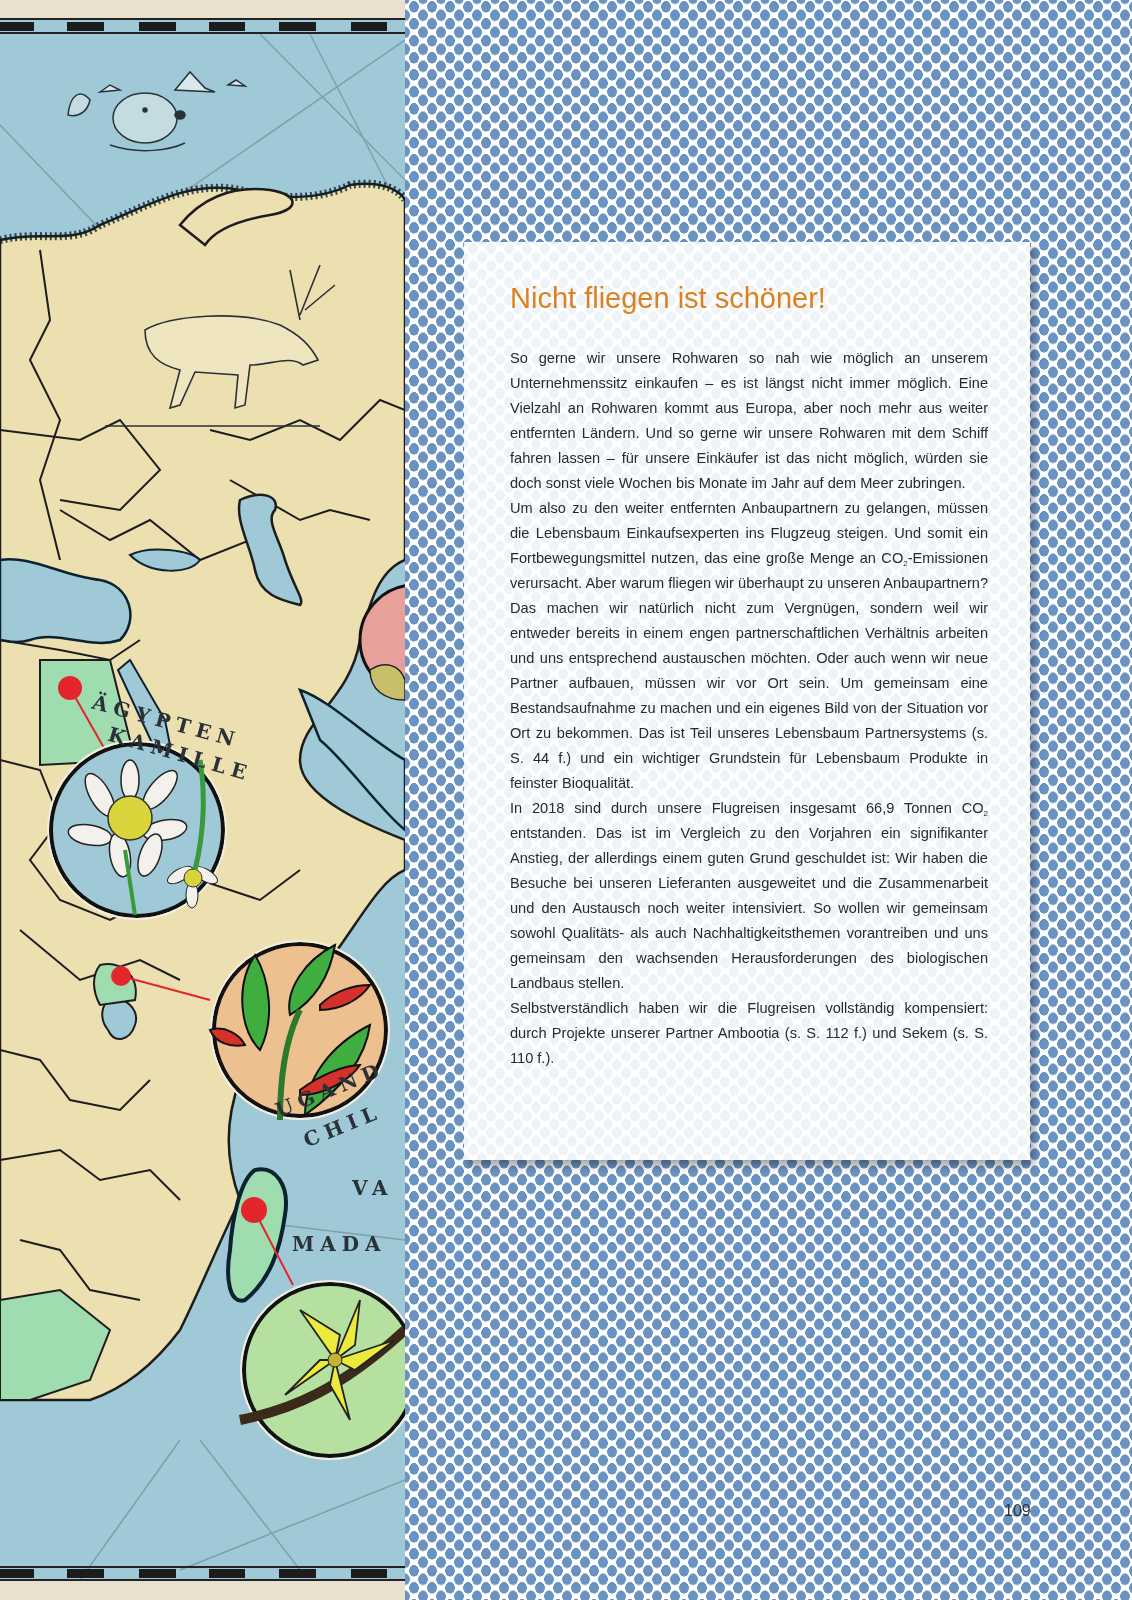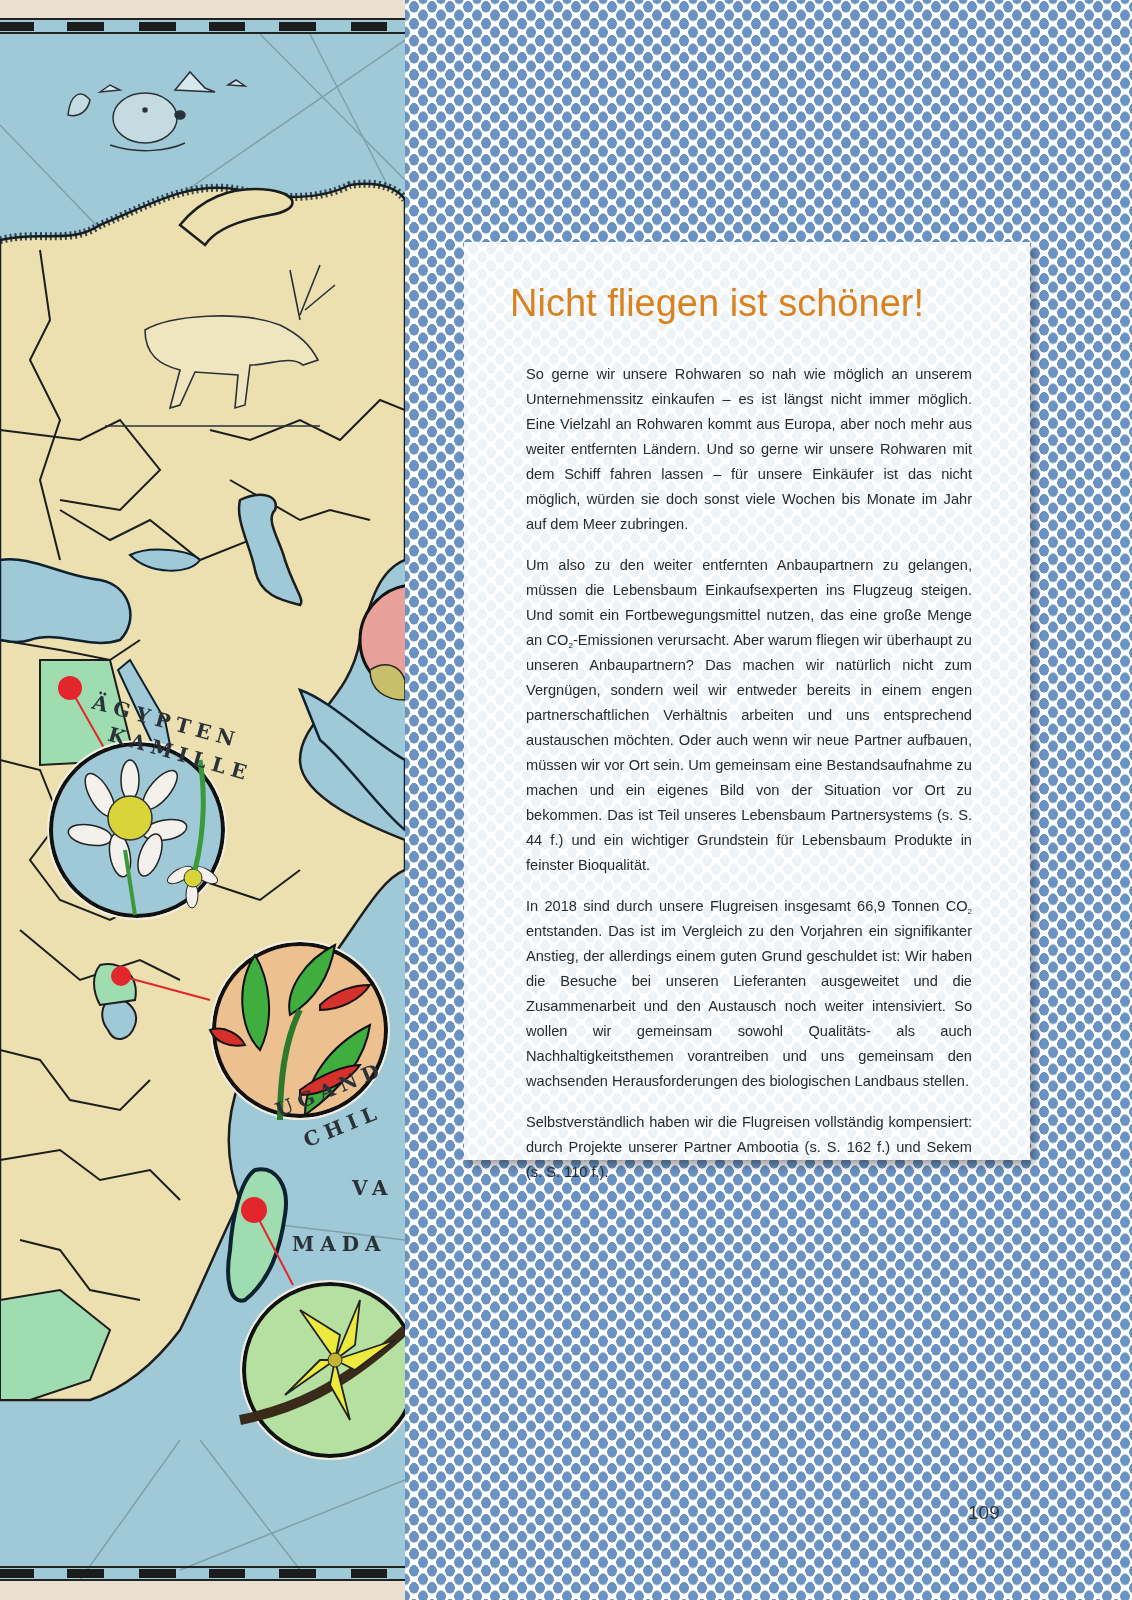--- a/index.html
+++ b/index.html
@@ -40,34 +40,34 @@
     background-color: #ffffff;
     background-image:
       radial-gradient(ellipse 5px 6px at 50% 40%, #eef3f8 92%, transparent 100%),
       radial-gradient(ellipse 5px 6px at 50% 40%, #eef3f8 92%, transparent 100%);
     background-size: 18px 17px, 18px 17px;
     background-position: 0 0, 9px 8.5px;
     box-shadow: 4px 6px 8px rgba(0,0,0,0.35);
   }
   .card-title {
     position: absolute; left: 46px; top: 40px;
-    font-size: 38px; color: #d9821f; font-weight: normal;
+    font-size: 29px; color: #d9821f; font-weight: normal;
     white-space: nowrap;
   }
   .card-body {
     position: absolute; left: 46px; top: 104px; width: 478px;
     font-size: 14.6px; line-height: 25px; color: #2a2a2a;
     text-align: justify;
   }
-  .card-body p { margin: 16px; }
+  .card-body p { margin: 0; }
   .card-body sub { font-size: 8px; vertical-align: -3px; line-height: 0; }
 
   .page-number {
-    position: absolute; left: 968px; top: 1502px;
-    font-size: 19px; color: #333333;
+    position: absolute; left: 1004px; top: 1502px;
+    font-size: 16px; color: #333333;
   }
 </style>
 </head>
 <body>
 
 <div class="map">
   <svg width="405" height="1600" viewBox="0 0 405 1600">
 
     <rect x="0" y="0" width="405" height="18" fill="#e9e0cf"></rect>
     <rect x="0" y="18" width="405" height="2" fill="#222"></rect>
@@ -239,17 +239,17 @@
 </div>
 
 <div class="pattern"></div>
 
 <div class="card">
   <h1 class="card-title">Nicht fliegen ist schöner!</h1>
   <div class="card-body">
     <p>So gerne wir unsere Rohwaren so nah wie möglich an unserem Unternehmenssitz einkaufen – es ist längst nicht immer möglich. Eine Vielzahl an Rohwaren kommt aus Europa, aber noch mehr aus weiter entfernten Ländern. Und so gerne wir unsere Rohwaren mit dem Schiff fahren lassen – für unsere Einkäufer ist das nicht möglich, würden sie doch sonst viele Wochen bis Monate im Jahr auf dem Meer zubringen.</p>
     <p><span>Um also zu den weiter entfernten Anbaupartnern zu gelangen, müssen die Lebensbaum Einkaufsexperten ins Flugzeug steigen. Und somit ein Fortbewegungsmittel nutzen, das eine große Menge an CO</span><sub>2</sub><span>-Emissionen verursacht. Aber warum fliegen wir überhaupt zu unseren Anbaupartnern? Das machen wir natürlich nicht zum Vergnügen, sondern weil wir entweder bereits in einem engen partnerschaftlichen Verhältnis arbeiten und uns entsprechend austauschen möchten. Oder auch wenn wir neue Partner aufbauen, müssen wir vor Ort sein. Um gemeinsam eine Bestandsaufnahme zu machen und ein eigenes Bild von der Situation vor Ort zu bekommen. Das ist Teil unseres Lebensbaum Partnersystems (s. S. 44 f.) und ein wichtiger Grundstein für Lebensbaum Produkte in feinster Bioqualität.</span></p>
     <p><span>In 2018 sind durch unsere Flugreisen insgesamt 66,9 Tonnen CO</span><sub>2</sub><span> entstanden. Das ist im Vergleich zu den Vorjahren ein signifikanter Anstieg, der allerdings einem guten Grund geschuldet ist: Wir haben die Besuche bei unseren Lieferanten ausgeweitet und die Zusammenarbeit und den Austausch noch weiter intensiviert. So wollen wir gemeinsam sowohl Qualitäts- als auch Nachhaltigkeitsthemen vorantreiben und uns gemeinsam den wachsenden Herausforderungen des biologischen Landbaus stellen.</span></p>
-    <p>Selbstverständlich haben wir die Flugreisen vollständig kompensiert: durch Projekte unserer Partner Ambootia (s. S. 162 f.) und Sekem (s. S. 110 f.).</p>
+    <p>Selbstverständlich haben wir die Flugreisen vollständig kompensiert: durch Projekte unserer Partner Ambootia (s. S. 112 f.) und Sekem (s. S. 110 f.).</p>
   </div>
 </div>
 
 <div class="page-number">109</div>
 
 </body></html>

